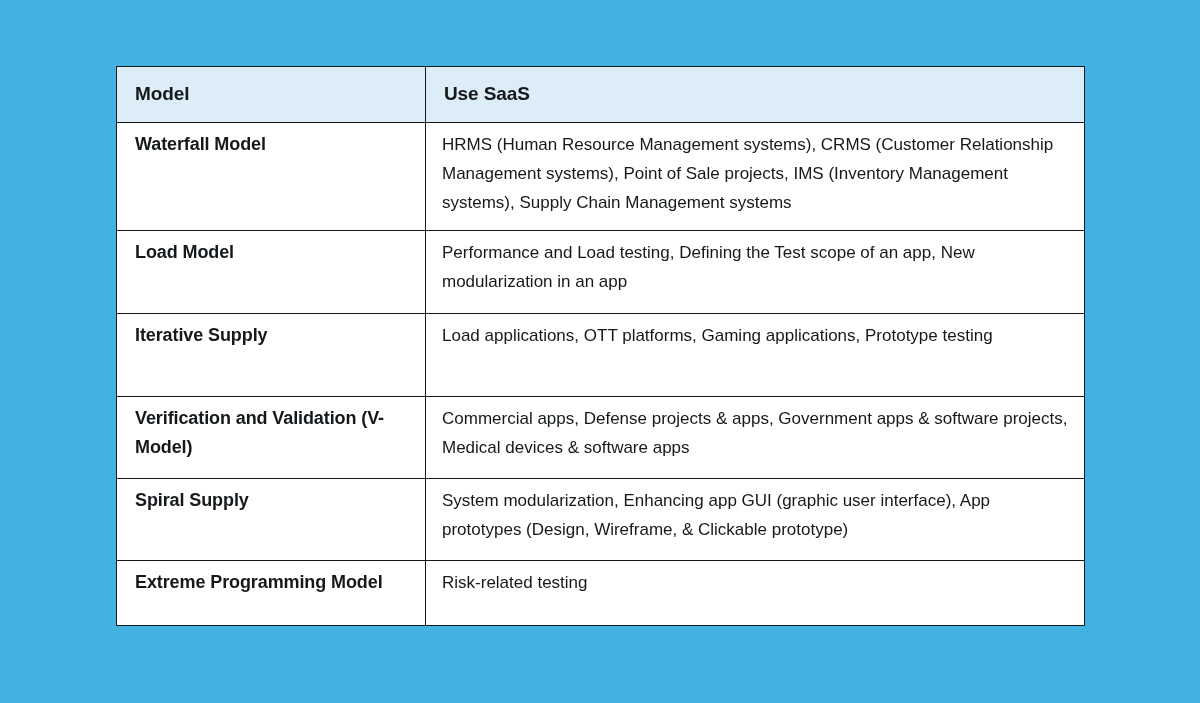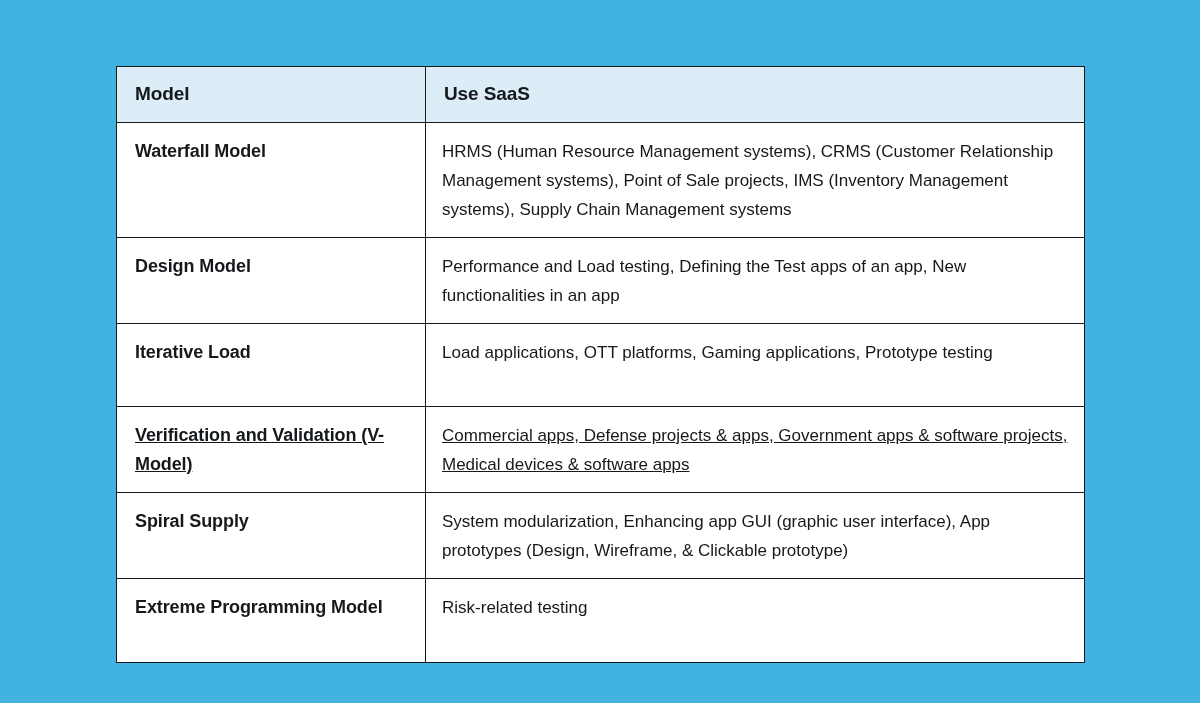--- a/index.html
+++ b/index.html
@@ -47,41 +47,41 @@
     color: #15191c;
     letter-spacing: -0.1px;
     padding: 16px 0 17px 18px;
     height: 52px;
   }
   tbody td {
     background: #ffffff;
     color: #15191c;
     font-size: 17px;
     line-height: 29px;
-    padding: 14px 14px 13px 18px;
+    padding: 7px 14px 13px 18px;
   }
   tbody td.model-cell {
     font-weight: bold;
     font-size: 18px;
     letter-spacing: -0.1px;
     line-height: 29px;
     padding-left: 18px;
     padding-right: 10px;
   }
   tbody td.usecase-cell {
     font-weight: normal;
     padding-left: 16px;
     padding-right: 12px;
   }
   tbody tr.r0 td { height: 104px; }
   tbody tr.r1 td { height: 83px; }
   tbody tr.r2 td { height: 83px; }
-  tbody tr.r3 td { height: 82px; text-decoration: underline; }
+  tbody tr.r3 td { height: 82px; }
   tbody tr.r4 td { height: 82px; }
-  tbody tr.r5 td { height: 84px; }
+  tbody tr.r5 td { height: 65px; }
 </style>
 </head>
 <body>
 
 <div id="page">
 
   <table id="models-table">
     <colgroup>
       <col class="col-model">
       <col class="col-usecases">
@@ -91,25 +91,25 @@
         <th>Model</th>
         <th>Use SaaS</th>
       </tr>
     </thead>
     <tbody>
       <tr class="r0">
         <td class="model-cell">Waterfall Model</td>
         <td class="usecase-cell">HRMS (Human Resource Management systems), CRMS (Customer Relationship Management systems), Point of Sale projects, IMS (Inventory Management systems), Supply Chain Management systems</td>
       </tr>
       <tr class="r1">
-        <td class="model-cell">Design Model</td>
-        <td class="usecase-cell">Performance and Load testing, Defining the Test apps of an app, New functionalities in an app</td>
+        <td class="model-cell">Load Model</td>
+        <td class="usecase-cell">Performance and Load testing, Defining the Test scope of an app, New modularization in an app</td>
       </tr>
       <tr class="r2">
-        <td class="model-cell">Iterative Load</td>
+        <td class="model-cell">Iterative Supply</td>
         <td class="usecase-cell">Load applications, OTT platforms, Gaming applications, Prototype testing</td>
       </tr>
       <tr class="r3">
         <td class="model-cell">Verification and Validation (V-Model)</td>
         <td class="usecase-cell">Commercial apps, Defense projects &amp; apps, Government apps &amp; software projects, Medical devices &amp; software apps</td>
       </tr>
       <tr class="r4">
         <td class="model-cell">Spiral Supply</td>
         <td class="usecase-cell">System modularization, Enhancing app GUI (graphic user interface), App prototypes (Design, Wireframe, &amp; Clickable prototype)</td>
       </tr>

